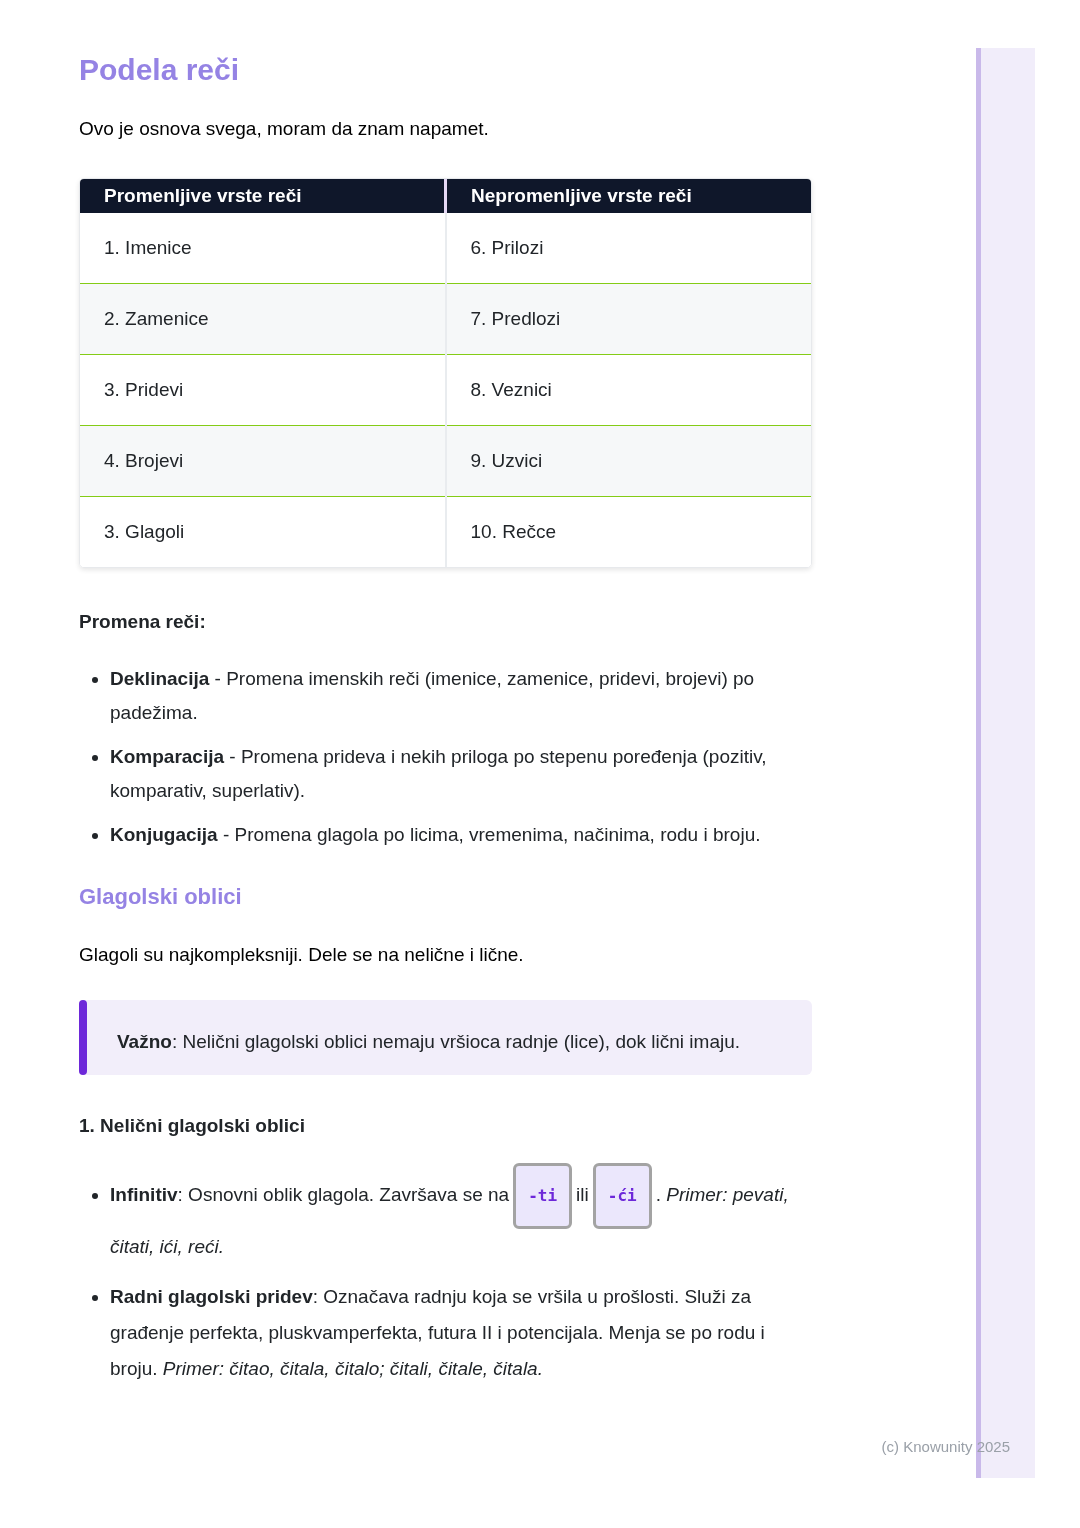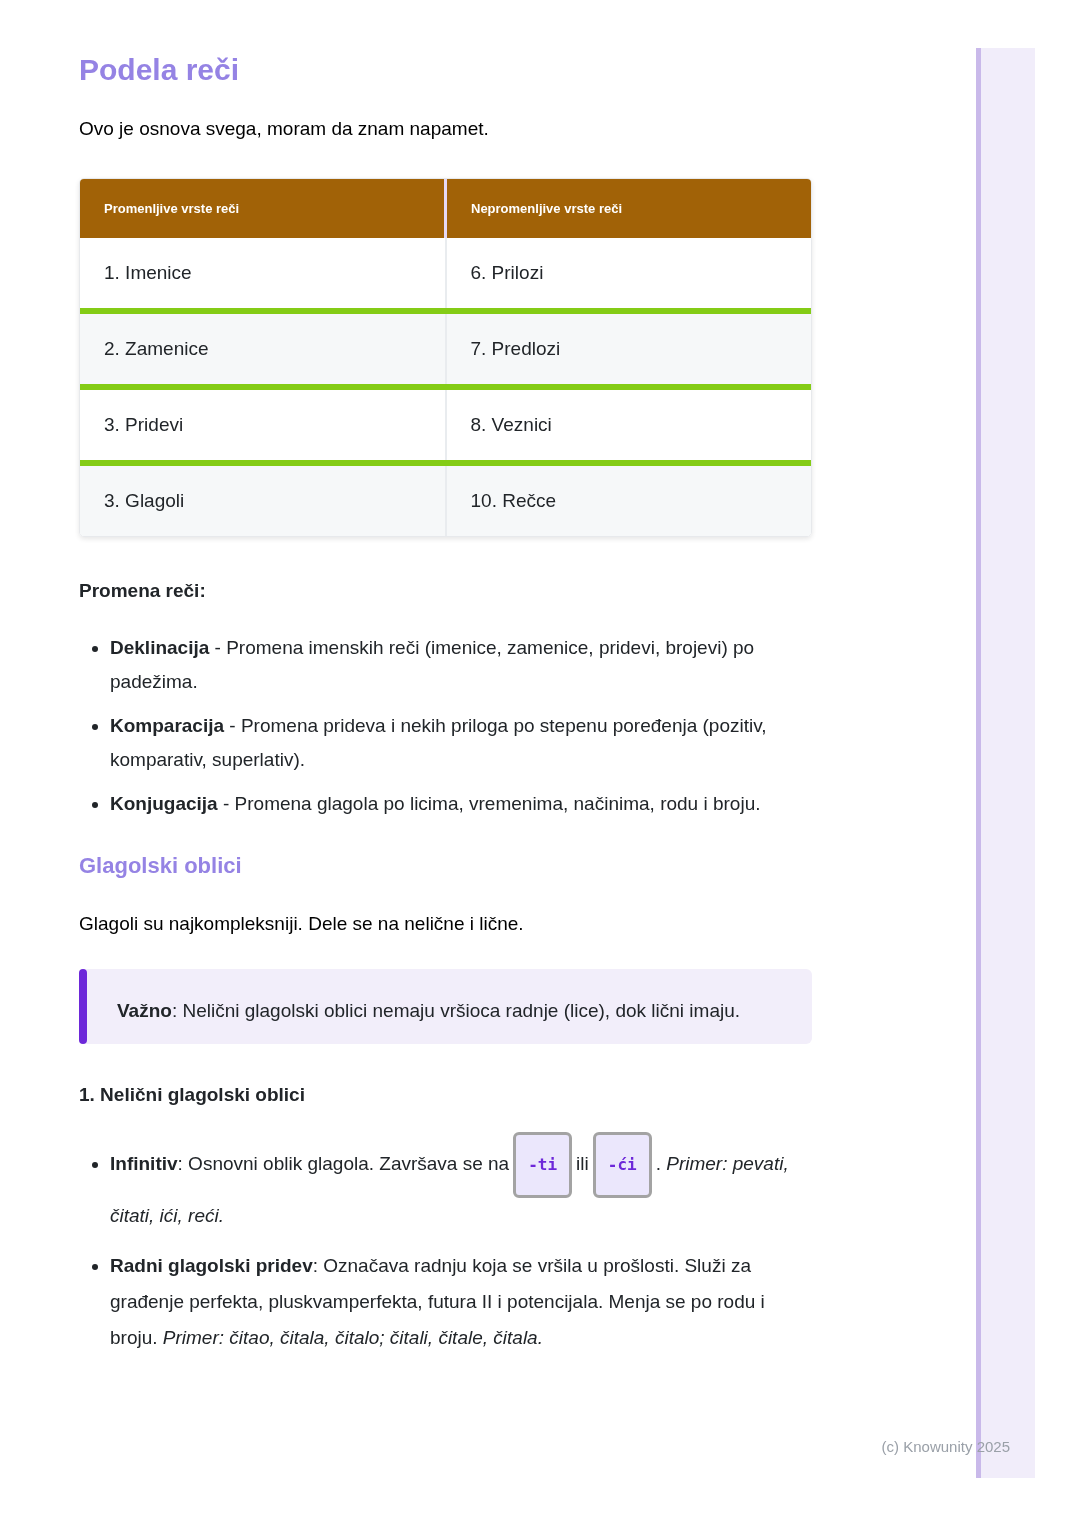--- a/index.html
+++ b/index.html
@@ -37,37 +37,37 @@
     border-radius: 5px;
     box-shadow: 0 2px 5px rgba(0,0,0,0.10);
     overflow: hidden;
     margin-bottom: 41px;
   }
   table.word-table {
     width: 100%;
     border-collapse: collapse;
   }
   table.word-table th {
-    background: #a16207;
+    background: #0f172a;
     color: #ffffff;
-    font-size: 13px;
+    font-size: 19px;
     font-weight: 700;
     text-align: left;
-    padding: 22px 24px;
+    padding: 6px 24px;
     width: 50%;
   }
   table.word-table th + th { border-left: 3px solid #e6d9f5; }
   table.word-table td {
     font-size: 19px;
     color: #212529;
     padding: 24px 24px;
     background: #ffffff;
   }
   table.word-table td + td { border-left: 2px solid #e9ecef; }
-  table.word-table tbody tr + tr td { border-top: 6px solid #84cc16; }
+  table.word-table tbody tr + tr td { border-top: 1px solid #84cc16; }
   table.word-table tbody tr:nth-child(even) td { background: #f6f8f9; }
 
   .promena-heading {
     font-size: 19px;
     font-weight: 700;
     line-height: 25px;
     margin-bottom: 28px;
   }
   ul.doc-list {
     padding-left: 31px;
@@ -182,20 +182,24 @@
         </tr>
         <tr>
           <td>2. Zamenice</td>
           <td>7. Predlozi</td>
         </tr>
         <tr>
           <td>3. Pridevi</td>
           <td>8. Veznici</td>
         </tr>
         <tr>
+          <td>4. Brojevi</td>
+          <td>9. Uzvici</td>
+        </tr>
+        <tr>
           <td>3. Glagoli</td>
           <td>10. Rečce</td>
         </tr>
       </tbody>
     </table>
   </div>
 
   <p class="promena-heading">Promena reči:</p>
 
   <ul class="doc-list">

